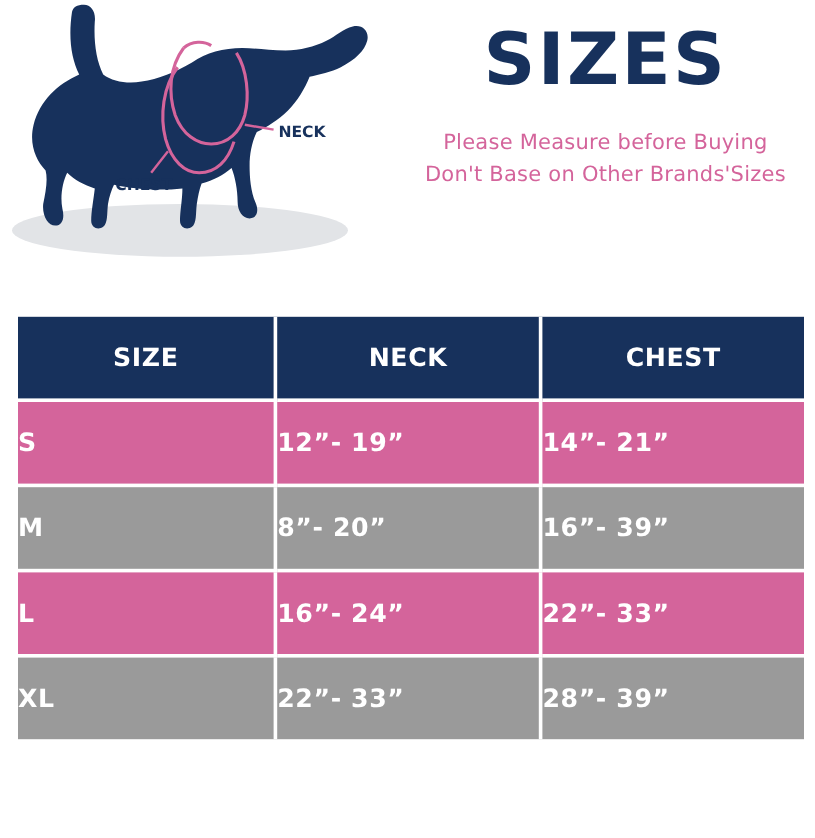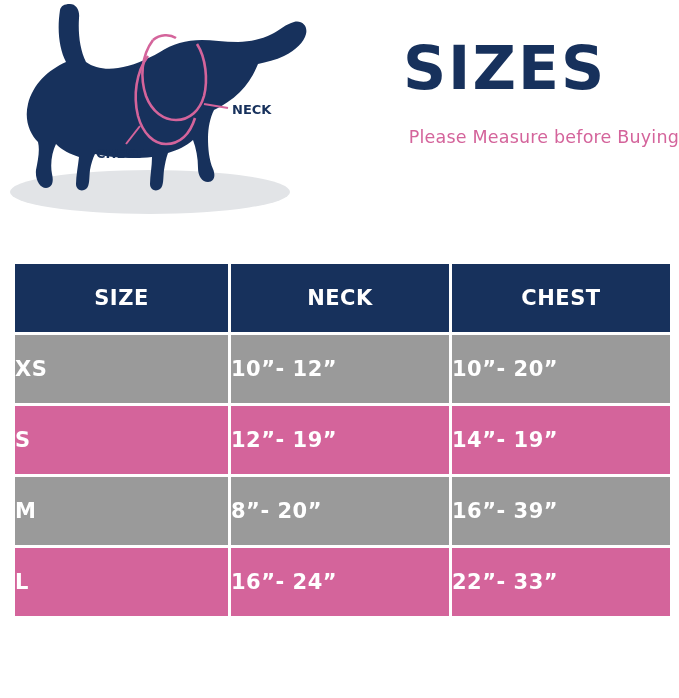--- a/index.html
+++ b/index.html
@@ -38,39 +38,38 @@
   .headings {
     position: absolute;
     left: 330px;
     top: 0;
     width: 349px;
     height: 235px;
     text-align: center;
   }
 
   .title {
-    margin: 38px 0 0 0;
+    margin: 20px 0 0 0;
     font-family: "DejaVu Sans", sans-serif;
     font-size: 60px;
     font-weight: bold;
     letter-spacing: 2px;
     color: #17315c;
     line-height: 1;
   }
 
   .subtitles {
     margin-top: 26px;
   }
   .subtitle {
     font-family: "DejaVu Sans", sans-serif;
     font-size: 17.5px;
     color: #d4649b;
     line-height: 1.55;
     letter-spacing: 0.2px;
-    text-align: right;
   }
 
   
   .table {
     position: absolute;
     left: 15px;
     top: 264px;
     width: 649px;
     border-collapse: collapse;
     table-layout: fixed;
@@ -154,49 +153,50 @@
 
         <text x="232" y="114" font-family="DejaVu Sans, sans-serif" font-size="13" font-weight="bold" fill="#17315c">NECK</text>
         <text x="96" y="158" font-family="DejaVu Sans, sans-serif" font-size="13" font-weight="bold" fill="#17315c">CHEST</text>
       </svg>
     </div>
 
     <div class="headings">
       <div class="title">SIZES</div>
       <div class="subtitles">
         <div class="subtitle">Please Measure before Buying</div>
+        <div class="subtitle">Don't Base on Other Brands'Sizes</div>
       </div>
     </div>
   </div>
 
   <table class="table">
     <thead>
       <tr>
         <th class="hdr col-size">SIZE</th>
         <th class="hdr col-neck">NECK</th>
         <th class="hdr col-chest">CHEST</th>
       </tr>
     </thead>
     <tbody>
-      <tr class="row-gray">
-        <td>XS</td>
-        <td>10”- 12”</td>
-        <td>10”- 20”</td>
-      </tr>
       <tr class="row-pink">
         <td>S</td>
         <td>12”- 19”</td>
-        <td>14”- 19”</td>
+        <td>14”- 21”</td>
       </tr>
       <tr class="row-gray">
         <td>M</td>
         <td>8”- 20”</td>
         <td>16”- 39”</td>
       </tr>
       <tr class="row-pink">
         <td>L</td>
         <td>16”- 24”</td>
         <td>22”- 33”</td>
       </tr>
+      <tr class="row-gray">
+        <td>XL</td>
+        <td>22”- 33”</td>
+        <td>28”- 39”</td>
+      </tr>
     </tbody>
   </table>
 
 </div>
 
 </body></html>

